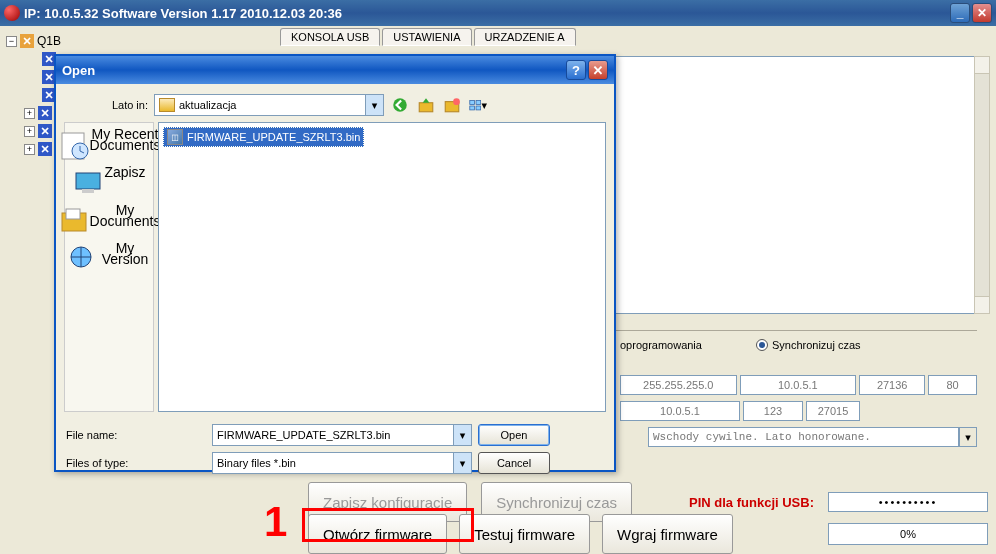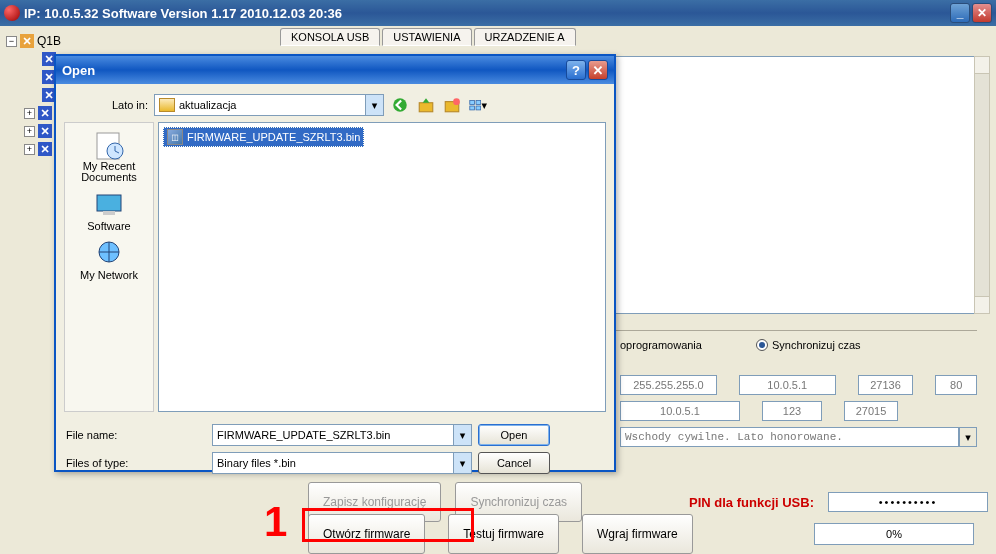--- a/index.html
+++ b/index.html
@@ -95,49 +95,49 @@
   .config-row {
     display:flex; align-items:center; gap:12px;
     margin-left: 340px;
     margin-bottom: 8px;
   }
   .radio { display:flex; align-items:center; gap:4px; }
   .radio .dot { width:12px; height:12px; border:1px solid #555; border-radius:50%; background:#fff; position:relative;}
   .radio .dot.checked::after{content:"";position:absolute;top:2px;left:2px;width:6px;height:6px;background:#2b5797;border-radius:50%;}
 
   .field-row {
-    display:flex; gap:22px; margin-bottom: 6px;
+    display:flex; gap:3px; margin-bottom: 6px;
     margin-left: 340px;
   }
   .tf {
     height: 20px;
     border: 1px solid #7f9db9;
     background:#fff;
     padding: 0 4px;
     display:flex; align-items:center; justify-content:center;
     color:#777;
     font-size:11px;
   }
   .lbl-inline { color:#555; display:flex; align-items:center; padding:0 4px;}
 
   .wschody {
     margin-left: 340px;
     margin-top: 4px;
-    display:flex; align-items:flex-start;
+    display:flex; align-items:flex-start;padding-left:28px;
   }
   .wschody .tf { flex:1; justify-content:flex-start; font-family: "Courier New", monospace; }
   .wschody .drop { width:18px; height:20px; border:1px solid #7f9db9; background:#ece9d8; display:flex; align-items:center; justify-content:center;}
   .btn {
     height: 40px;
     border: 1px solid #999;
     background: linear-gradient(to bottom,#fff,#eae7dc);
     border-radius: 3px;
     padding: 0 14px;
     display:flex; align-items:center; justify-content:center;
-    font-size: 12px;
+    font-size: 15px;
   }
   .btn[disabled] { color:#999; }
 
   .pin-lbl { color:#c00; font-weight:bold; font-size:13px; }
   .pin-field { width:160px; height:20px; border:1px solid #7f9db9; background:#fff; display:flex; align-items:center; justify-content:center; letter-spacing:2px; }
 
   .pct-box { width:160px; height:22px; border:1px solid #7f9db9; background:#fff; display:flex; align-items:center; justify-content:center; }
 
   
   .red-ring { position:absolute; border:3px solid #f00; pointer-events:none; }
@@ -196,21 +196,21 @@
   }
   .places {
     width: 90px;
     background: #f8f7ef;
     border: 1px solid #ccc;
     display:flex; flex-direction:column;
     align-items:center;
     padding-top: 6px;
     gap: 6px;
   }
-  .place { display:flex; flex-direction:column; align-items:center; font-size:11px; text-align:center; line-height:11px;}
+  .place { display:flex; flex-direction:row; font-size:14px; text-align:center; line-height:11px;}
   .place .picon{ width:32px; height:32px; display:flex; align-items:center; justify-content:center;}
   .filelist {
     flex:1;
     background:#fff;
     border:1px solid #7f9db9;
     margin-left:4px;
     padding:4px;
     position:relative;
   }
   .file-item {
@@ -333,21 +333,21 @@
 </div>
 
 <div style="position:absolute; top:482px; left:308px; right:8px; display:flex; align-items:center; gap:14px;">
   <div class="btn" disabled="">Zapisz konfigurację</div>
   <div class="btn" disabled="">Synchronizuj czas</div>
   <div style="flex:1;"></div>
   <span class="pin-lbl">PIN dla funkcji USB:</span>
   <div class="pin-field">••••••••••</div>
 </div>
 
-<div style="position:absolute; top:514px; left:308px; right:22px; display:flex; align-items:center; gap:23px;">
+<div style="position:absolute; top:514px; left:308px; right:8px; display:flex; align-items:center; gap:12px;">
   <div class="btn">Otwórz firmware</div>
   <div class="btn">Testuj firmware</div>
   <div class="btn">Wgraj firmware</div>
   <div style="flex:1;"></div>
   <div class="pct-box">0%</div>
 </div>
 
 <div class="red-ring" style="top:508px; left:302px; width:172px; height:34px;"></div>
 <div class="red-text" style="top:498px; left:264px;">1</div>
 
@@ -404,30 +404,39 @@
           </span>
         <span>My Recent Documents</span>
       </div>
       <div class="place">
         <span class="picon">
             <svg width="32" height="32">
               <rect x="4" y="6" width="24" height="16" fill="#4ab0e0" stroke="#247"></rect>
               <rect x="10" y="22" width="12" height="4" fill="#ccc"></rect>
             </svg>
           </span>
-        <span>Software</span>
+        <span>Zapisz</span>
+      </div>
+      <div class="place">
+        <span class="picon">
+            <svg width="32" height="32">
+              <rect x="4" y="8" width="24" height="18" fill="#eab92d" stroke="#b88a2b"></rect>
+              <rect x="8" y="4" width="14" height="10" fill="#fff" stroke="#999"></rect>
+            </svg>
+          </span>
+        <span>My Documents</span>
       </div>
       <div class="place">
         <span class="picon">
             <svg width="32" height="32">
               <circle cx="16" cy="14" r="10" fill="#6ec0ff" stroke="#247"></circle>
               <path d="M6 14h20M16 4v20" stroke="#247" fill="none"></path>
             </svg>
           </span>
-        <span>My Network</span>
+        <span>My Version</span>
       </div>
     </div>
 
     <div class="filelist">
       <span class="file-item">
         <span class="ficon">◫</span>
         <span>FIRMWARE_UPDATE_SZRLT3.bin</span>
       </span>
     </div>
   </div>

